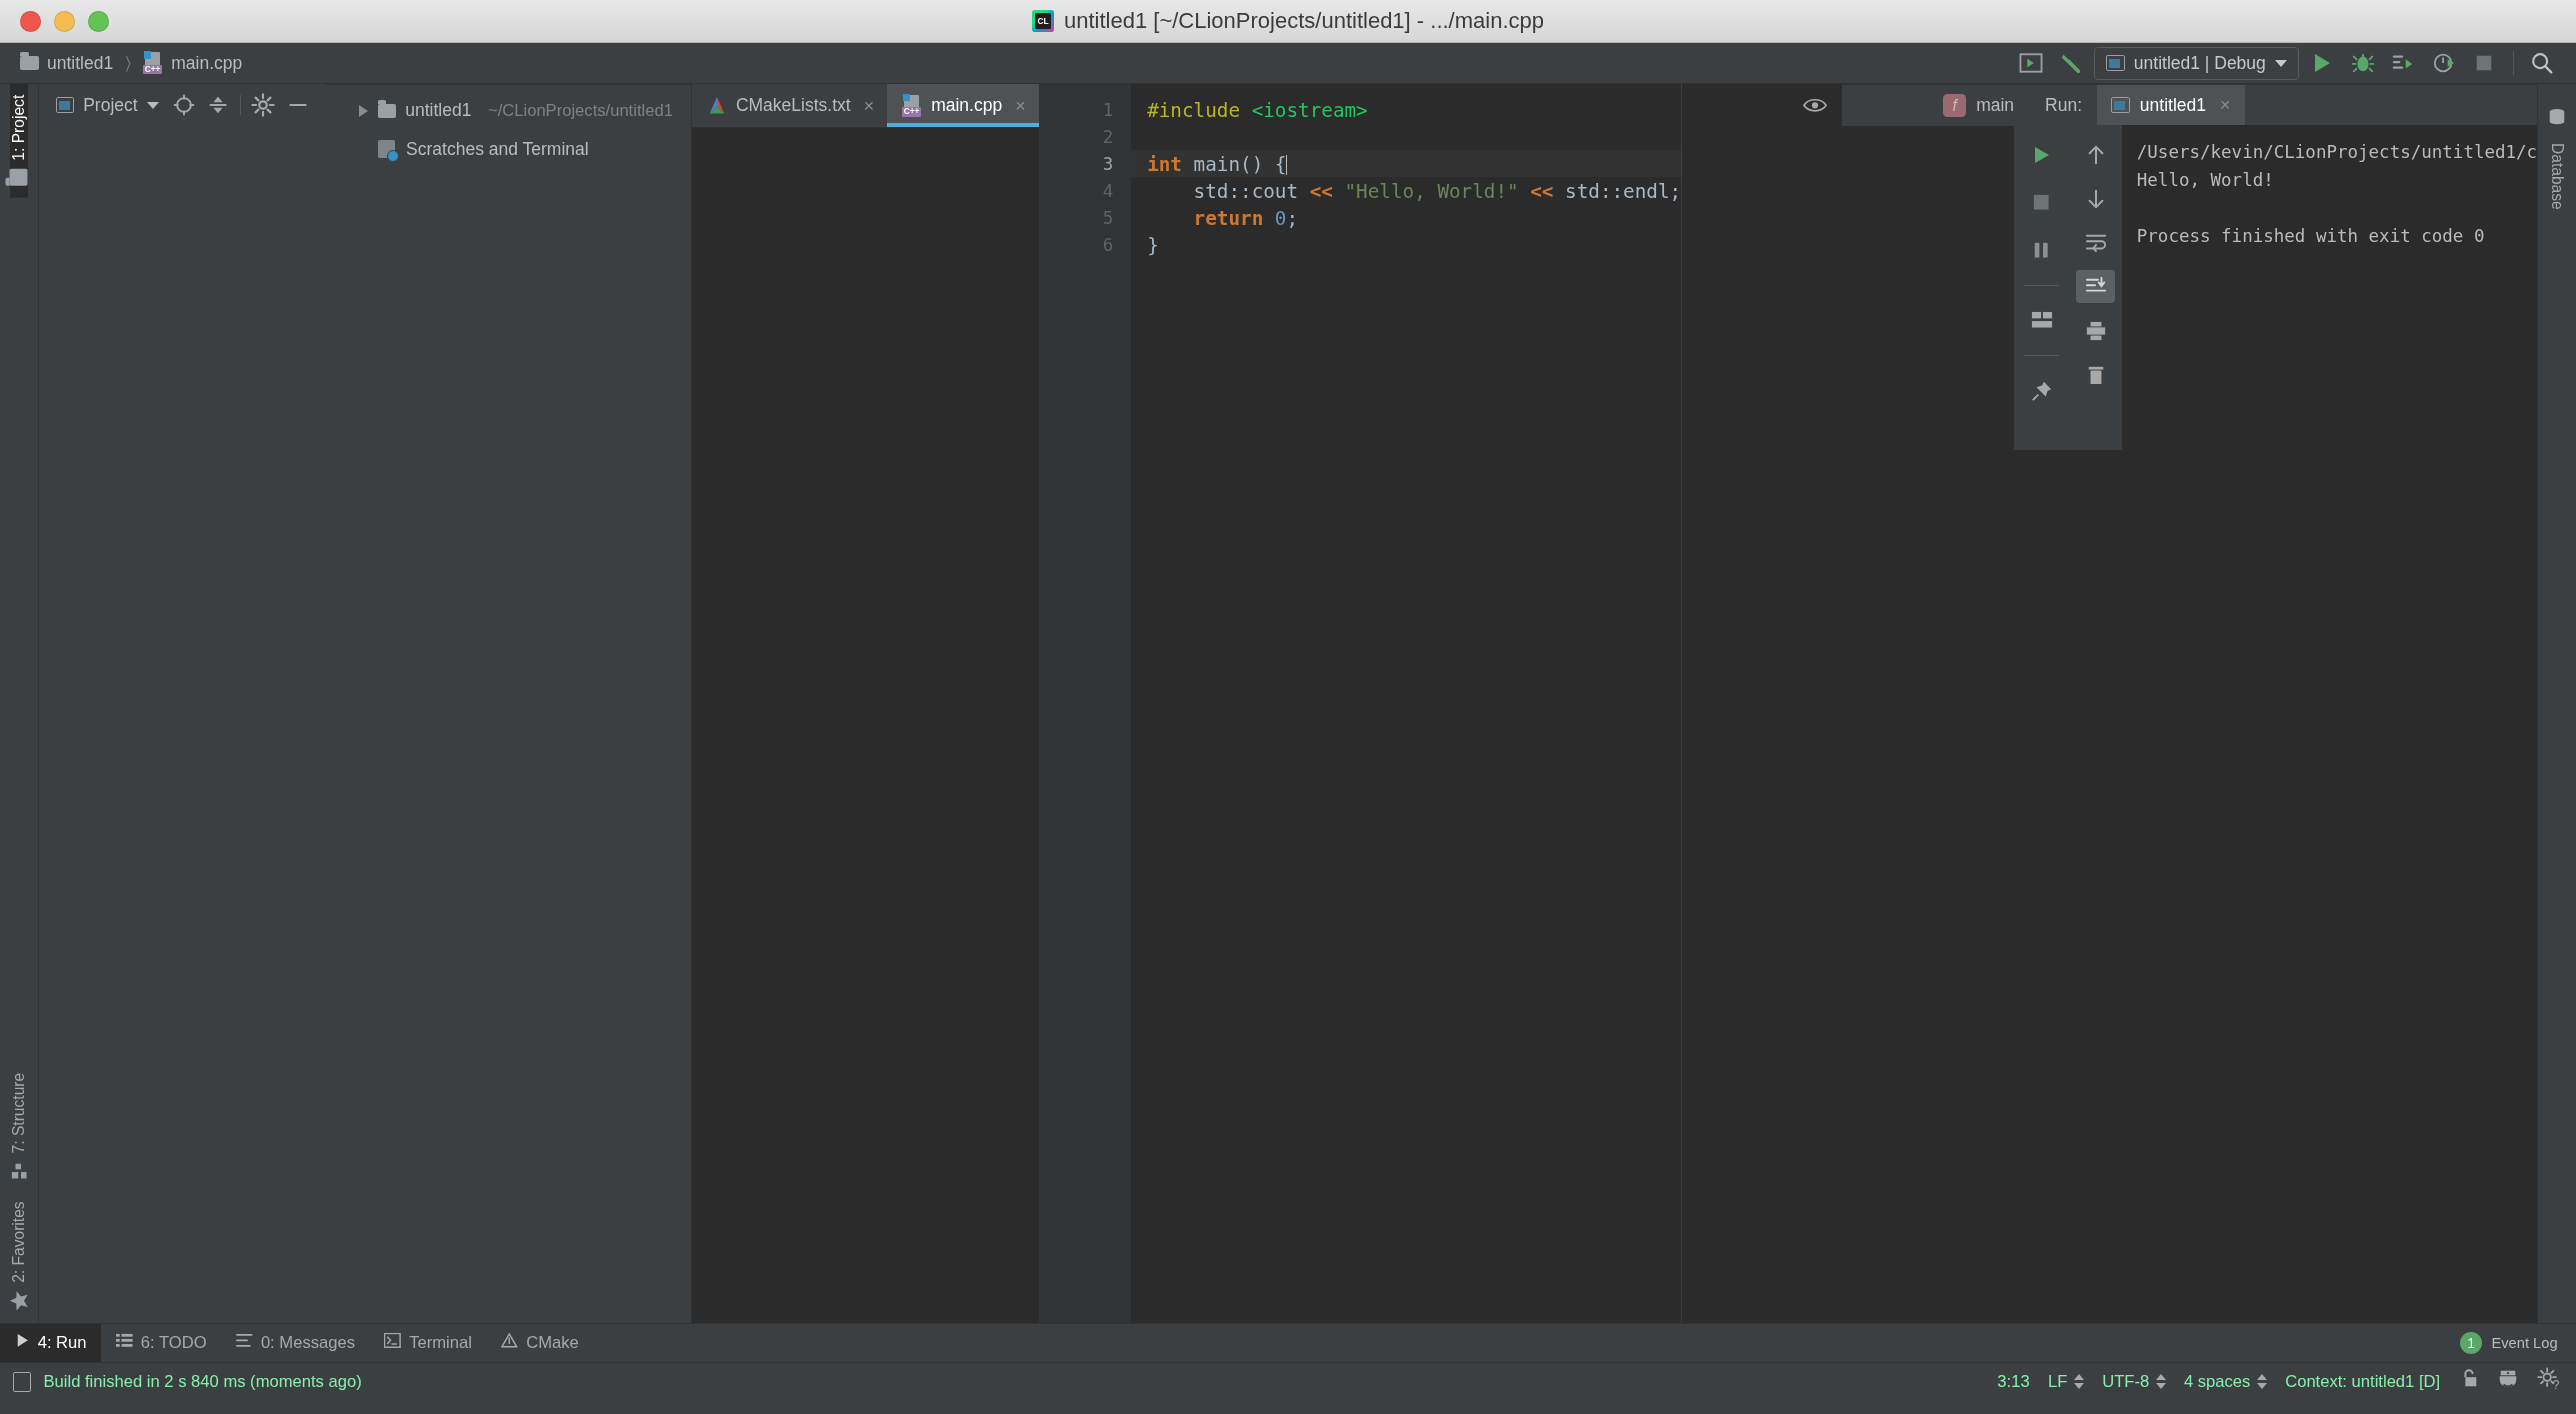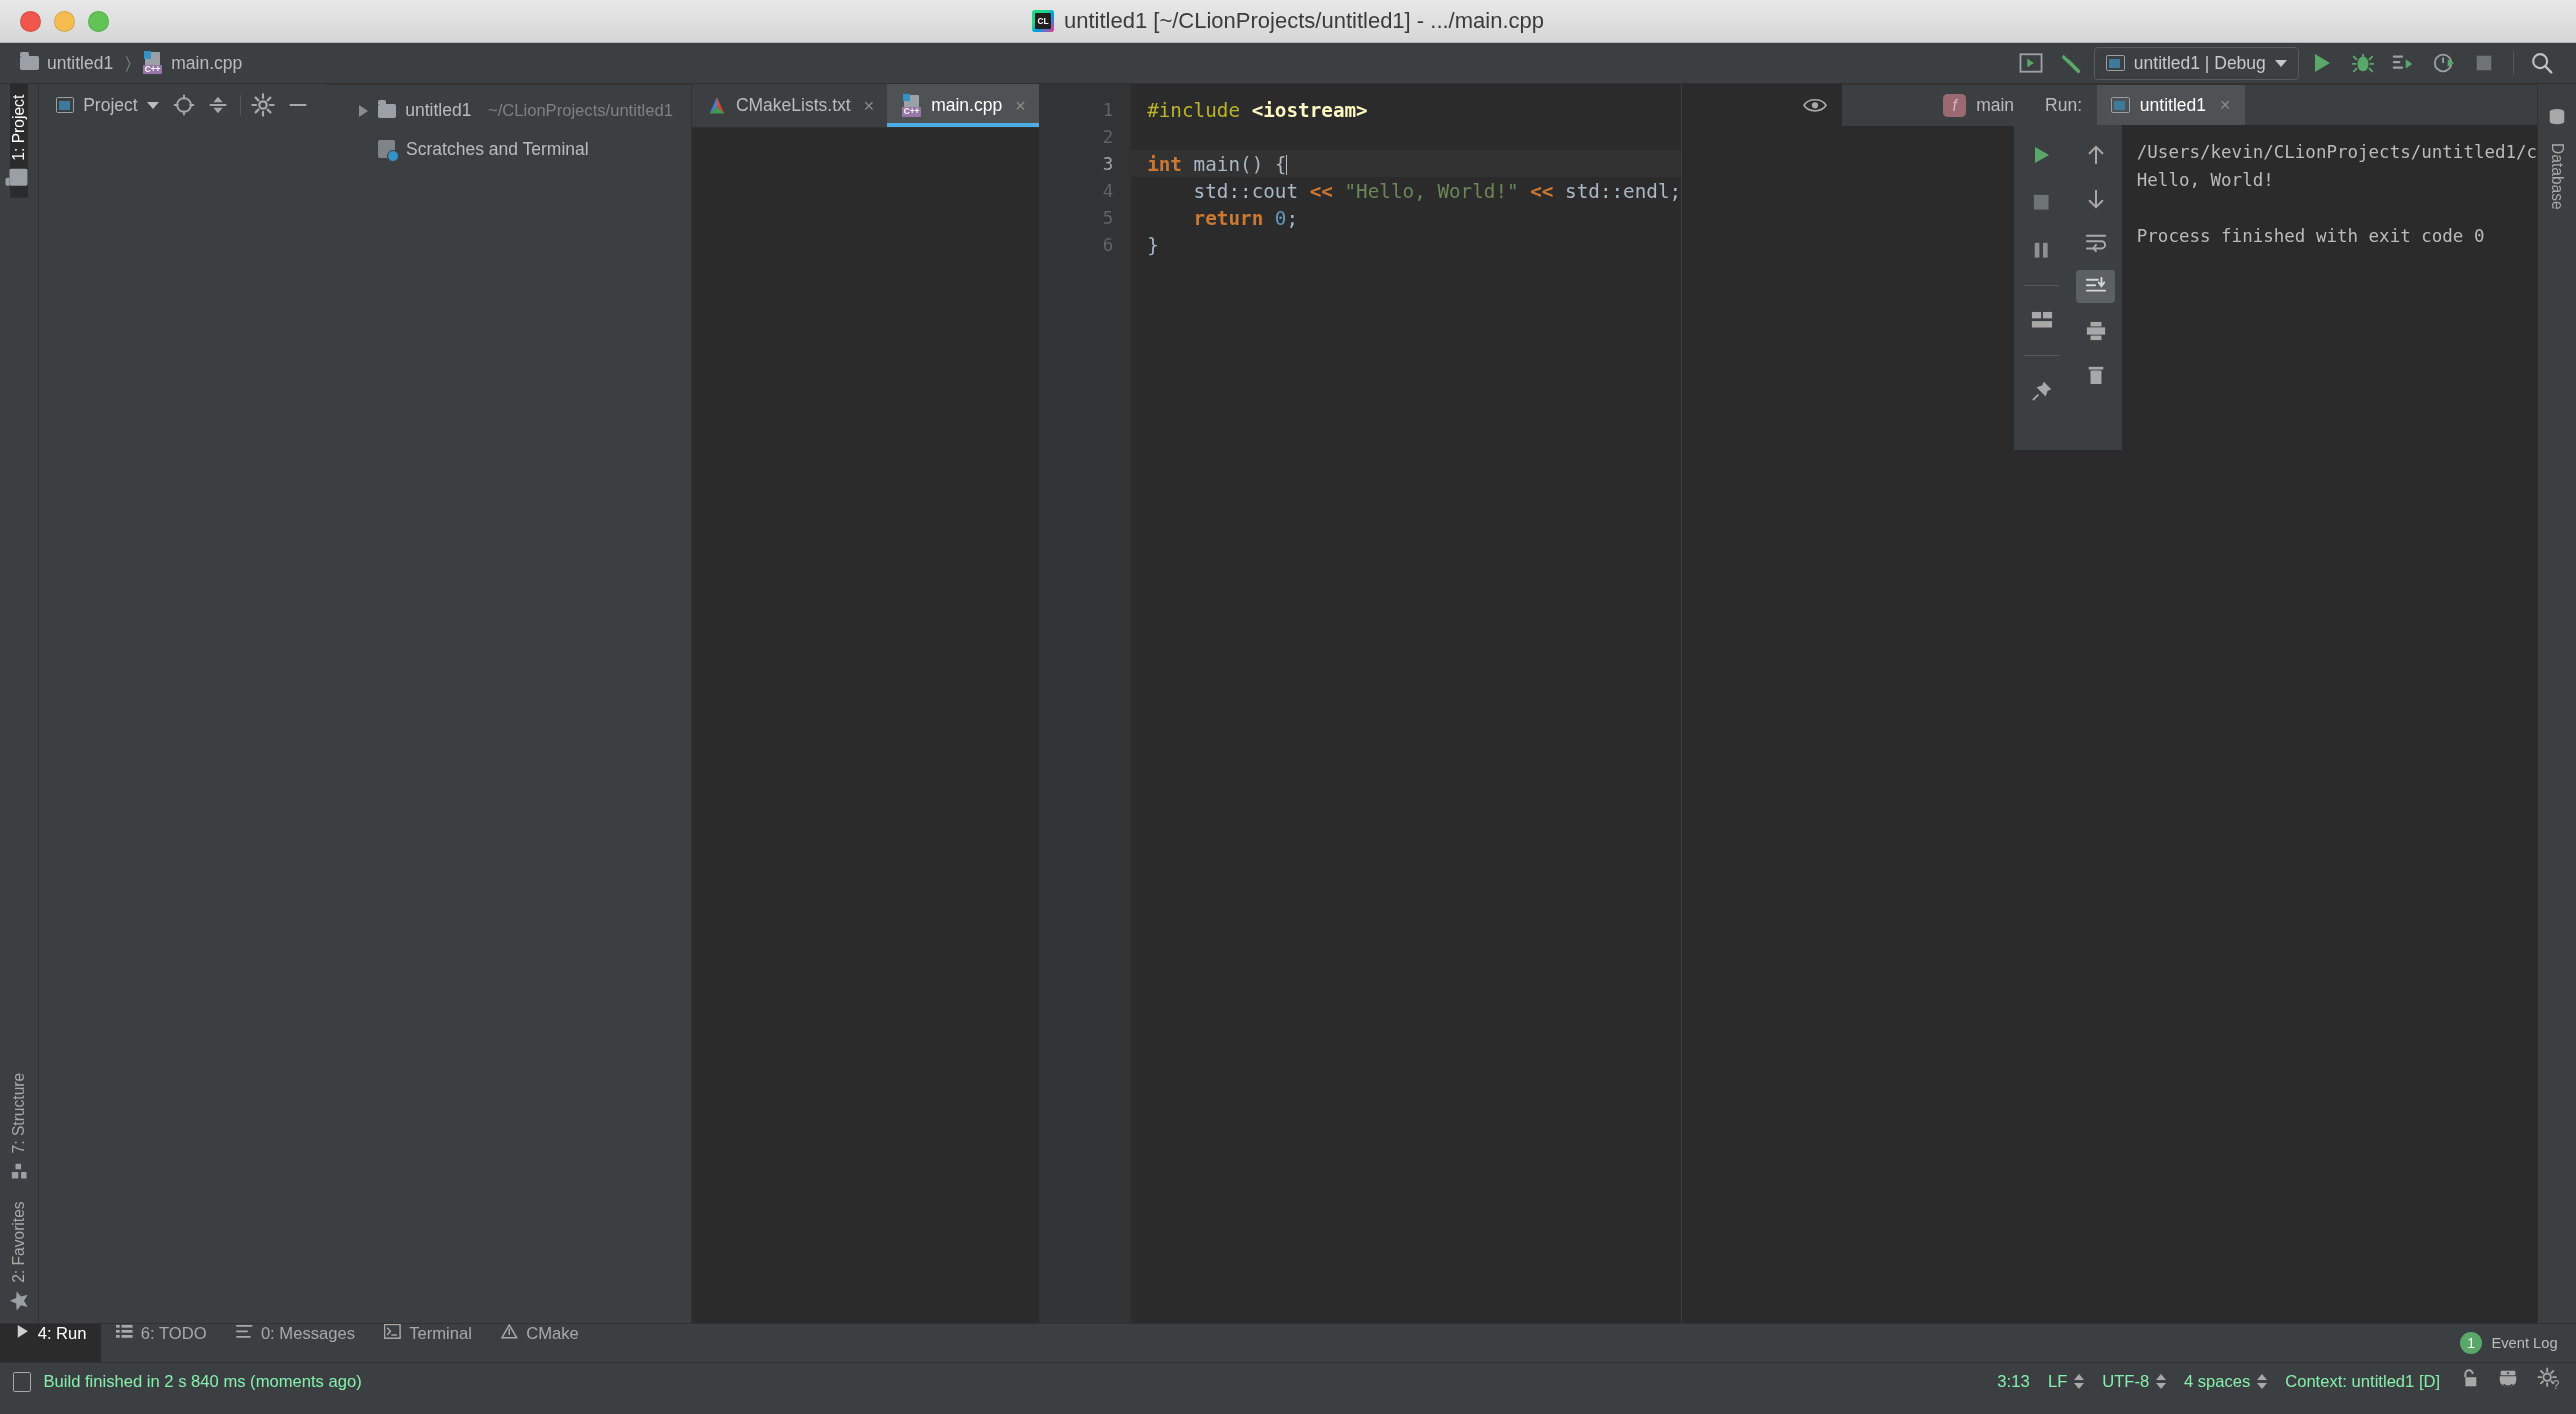--- a/index.html
+++ b/index.html
@@ -132,21 +132,21 @@
   .gutter div { font-family:"DejaVu Sans Mono", monospace; font-size:17.5px; line-height:27px; color:#606366; }
   .gutter div.cur { color:#a4a3a3; }
   .code {
     flex:1 1 auto; padding:13px 0 0 16.6px; font-family:"DejaVu Sans Mono", monospace;
     font-size:19.3px; line-height:27px; white-space:pre; color:#a9b7c6; position:relative;
   }
   .cur-line { position:absolute; left:0; right:0; height:27px; background:#323232; }
   .code .ln { position:relative; height:27px; }
   .kw  { color:#cc7832; font-weight:bold; }
   .pre { color:#bbb529; }
-  .inc { color:#fef9c3;font-weight:bold; }
+  .inc { color:#22c55e; }
   .str { color:#6a8759; }
   .num { color:#6897bb; }
   .pl  { color:#a9b7c6; }
   .caret { display:inline-block; width:1.8px; height:20px; background:#bbbbbb; vertical-align:-3.7px; margin-left:-0.9px; }
   .fold-col { width:1.8px; background:#313335; }
   .right-rail { width:161px; flex:0 0 161px; background:#2b2b2b; border-left:0.9px solid #3c3f41; position:relative; }
   .eye { position:absolute; right:14.7px; top:13px; }
 
   .fn-crumb { height:42px; flex:0 0 42px; background:#3c3f41; display:flex; align-items:center; gap:10px; padding-left:101px; border-top:0.9px solid #323232; font-size:17.5px; color:#bbbbbb; }
   .f-ico { width:23px; height:23px; border-radius:4.6px; background:#9a6a72; color:#d9b4ba; font-size:15.6px; font-style:italic; display:flex; align-items:center; justify-content:center; flex:0 0 23px; }
@@ -163,21 +163,21 @@
   .gbtn { width:39px; height:33px; display:flex; align-items:center; justify-content:center; border-radius:3.7px; }
   .gbtn.sel { background:#5b6163; }
   .ghr { width:35px; height:0.9px; background:#555859; margin:3.7px 0; }
   .console {
     flex:1 1 auto; background:#2b2b2b; font-family:"DejaVu Sans Mono", monospace;
     font-size:17.5px; line-height:28px; color:#bbbbbb; padding:13px 0 0 14.7px; white-space:pre; overflow:hidden;
   }
 
   
   .botbar { height:39px; flex:0 0 39px; background:#3c3f41; display:flex; align-items:stretch; border-top:0.9px solid #323232; }
-  .bt { display:flex; align-items:flex-start; gap:8.3px; padding:0 14.7px; font-size:16.6px; color:#a8a8a8; }
+  .bt { display:flex; align-items:center; gap:8.3px; padding:0 14.7px; font-size:16.6px; color:#a8a8a8; }
   .bt.active { background:#2b2b2b; color:#ffffff; }
   .bt-right { margin-left:auto; display:flex; align-items:center; gap:9.2px; padding:0 18.4px; }
   .badge { width:22px;height:22px;border-radius:50%;background:#59a869;color:#fff;font-size:14px;display:flex;align-items:center;justify-content:center; }
 
   
   .statusbar { height:38px; flex:0 0 38px; background:#3c3f41; display:flex; align-items:center; border-top:0.9px solid #323232; font-size:16.6px; color:#86efac; }
   .sb-left { display:flex; align-items:center; gap:13px; padding-left:13px; }
   .sb-right { margin-left:auto; display:flex; align-items:center; gap:18.4px; padding-right:14.7px; }
   .sb-item { display:flex; align-items:center; gap:6.4px; }
   .updn { display:flex; flex-direction:column; gap:2.8px; }

